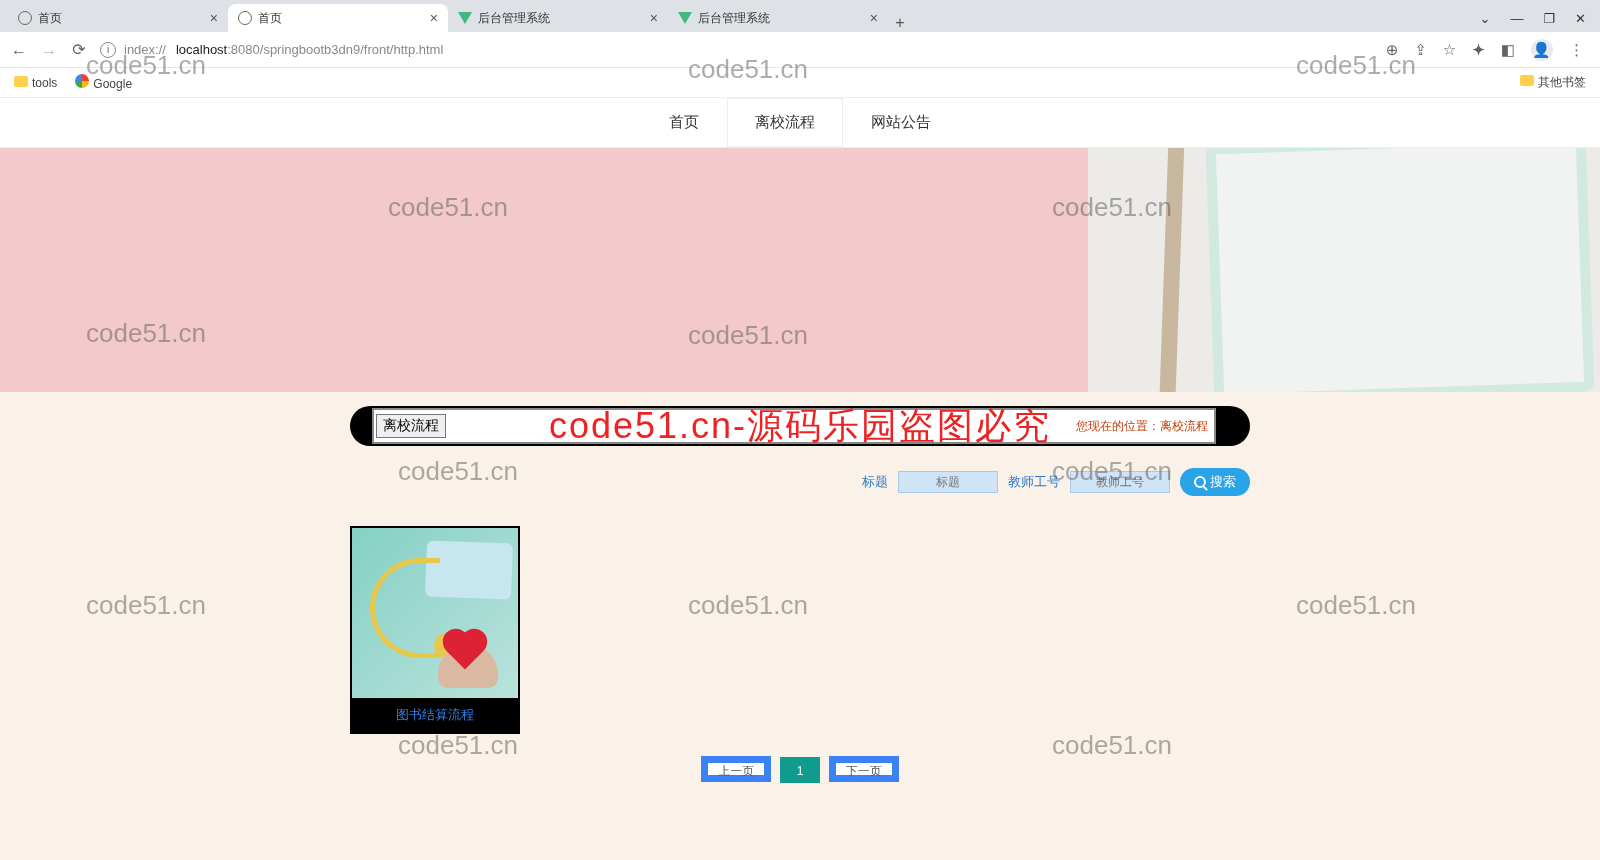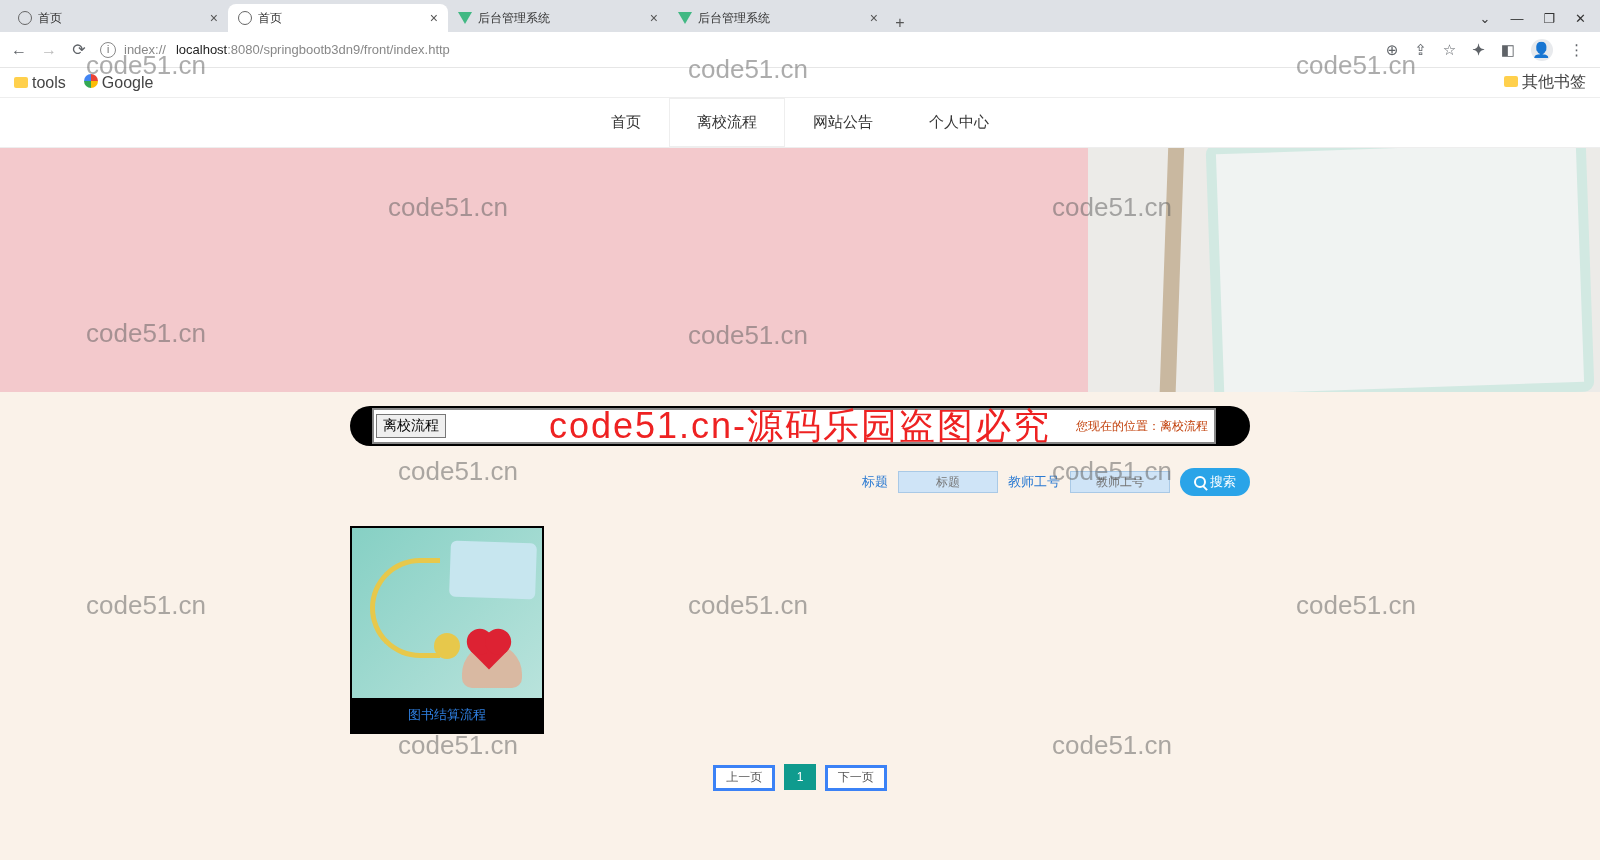--- a/index.html
+++ b/index.html
@@ -21,21 +21,21 @@
   .addrbar { height: 36px; background: #fff; display: flex; align-items: center; padding: 0 10px; gap: 12px; border-bottom: 1px solid #e6e6e6; }
   .navbtn { color: #5f6368; font-size: 16px; cursor: pointer; width: 18px; text-align: center; }
   .urlbox { flex: 1; display: flex; align-items: center; gap: 8px; font-size: 13px; color: #555; }
   .urlbox .info { width: 16px; height: 16px; border: 1px solid #888; border-radius: 50%; display: inline-flex; align-items: center; justify-content: center; font-size: 10px; color: #666; }
   .urlbox .url { color: #888; }
   .urlbox .url .host { color: #222; margin-left: 10px; }
   .right-icons { display: flex; gap: 16px; align-items: center; color: #5f6368; padding-right: 6px; }
   .right-icons span { font-size: 15px; cursor: pointer; }
   .avatar-dot { width: 22px; height: 22px; background: #e8eaed; border-radius: 50%; display: flex; align-items: center; justify-content: center; }
 
-  .bmbar { height: 30px; background: #fff; display: flex; align-items: center; padding: 0 14px; gap: 18px; font-size: 16px; color: #444; border-bottom: 1px solid #eee; }
+  .bmbar { height: 30px; background: #fff; display: flex; align-items: center; padding: 0 14px; gap: 18px; font-size: 12px; color: #444; border-bottom: 1px solid #eee; }
   .bmbar .folder { width: 14px; height: 11px; background: #ffd04c; border-radius: 2px; display: inline-block; margin-right: 4px; }
   .bmbar .gico { width: 14px; height: 14px; display: inline-block; border-radius: 50%; background: conic-gradient(#ea4335 0 90deg,#fbbc05 90deg 180deg,#34a853 180deg 270deg,#4285f4 270deg 360deg); margin-right: 4px; }
   .bmbar .right { margin-left: auto; }
 
   
   .navmenu { height: 50px; background: #fff; display: flex; justify-content: center; align-items: stretch; border-bottom: 1px solid #eee; }
   .navmenu a { display: flex; align-items: center; padding: 0 28px; font-size: 15px; color: #333; text-decoration: none; cursor: pointer; }
   .navmenu a.active { background: #fff; box-shadow: 0 0 0 1px #eee inset; }
 
   .banner { height: 244px; background: linear-gradient(90deg,#f3c9cc 0%,#f3c9cc 68%,#ecebe8 68%,#ecebe8 100%); position: relative; overflow: hidden; }
@@ -50,33 +50,33 @@
   .title-band .bc { margin-left: auto; font-size: 12px; color: #c2410c; }
 
   .searchrow { width: 900px; margin: 36px auto 0; display: flex; justify-content: flex-end; align-items: center; gap: 10px; font-size: 13px; }
   .searchrow .lbl { color: #2a7ad2; }
   .searchrow input { width: 100px; height: 22px; background: #cfe4f7; border: 1px solid #a9c9e6; text-align: center; font-size: 12px; color: #888; }
   .btn-search { background: #2aa4e8; color: #fff; border: none; border-radius: 14px; height: 28px; padding: 0 14px; display: inline-flex; align-items: center; gap: 4px; font-size: 13px; cursor: pointer; }
   .btn-search .mag { width: 12px; height: 12px; border: 2px solid #fff; border-radius: 50%; position: relative; display: inline-block; }
   .btn-search .mag::after { content: ""; position: absolute; width: 6px; height: 2px; background: #fff; bottom: -3px; right: -4px; transform: rotate(45deg); }
 
   .grid { width: 900px; margin: 30px auto 0; }
-  .card { width: 194px; border: 2px solid #000; background: #fff; }
+  .card { width: 170px; border: 2px solid #000; background: #fff; }
   .card .thumb { height: 170px; background: linear-gradient(135deg,#86d0c4 0%,#b9e3dc 100%); position: relative; }
   .mask { position:absolute; right:6px; top:14px; width:86px; height:56px; background:#c7e6ef; border-radius:6px; transform: rotate(2deg); }
   .steth { position:absolute; left:18px; top:30px; width:70px; height:100px; border:5px solid #e7c84b; border-right:none; border-radius:50px 0 0 50px; }
   .steth::after { content:""; position:absolute; right:-20px; bottom:-6px; width:26px; height:26px; background:#e7c84b; border-radius:50%; }
   .hand { position:absolute; right:20px; bottom:10px; width:60px; height:44px; background:#d9b9a2; border-radius:30px 30px 10px 10px; }
   .heart { position:absolute; right:40px; bottom:34px; width:26px; height:26px; background:#d23; transform: rotate(45deg); }
   .heart::before,.heart::after{content:"";position:absolute;width:26px;height:26px;background:#d23;border-radius:50%;}
   .heart::before{left:-13px;} .heart::after{top:-13px;}
   .card .cap { background: #000; color: #2e7fe0; text-align: center; padding: 8px 0; font-size: 13px; }
 
   .pager { width: 900px; margin: 14px auto 0; text-align: center; }
-  .pager button { height: 26px; padding: 0 10px; margin: 16px 2px; border: 3px solid #3b82f6; background: #fff; font-size: 12px; color: #555; cursor: pointer; }
+  .pager button { height: 26px; padding: 0 10px; margin: 8px 2px; border: 7px solid #3b82f6; background: #fff; font-size: 12px; color: #555; cursor: pointer; }
   .pager button.active { background: #0f9b8e; color: #fff; border-color: #0f9b8e; }
 
   
   .wm { position: absolute; color: rgba(90,90,90,0.5); font-size: 26px; pointer-events: none; font-family: Liberation Sans, sans-serif; z-index: 50; }
   .wm-red { position: absolute; left: 50%; top: 402px; transform: translateX(-50%); color: #e22; font-size: 36px; font-weight: 500; z-index: 60; white-space: nowrap; letter-spacing: 2px; }
 </style>
 </head>
 <body>
 
 <div class="chrome">
@@ -119,21 +119,21 @@
   </div>
 </div>
 
 <div class="addrbar">
   <span class="navbtn">←</span>
   <span class="navbtn" style="color:#bbb;">→</span>
   <span class="navbtn">⟳</span>
   <div class="urlbox">
     <span class="info">i</span>
     <span class="url">
-      <span>index://</span><span class="host">localhost</span><span>:8080/springbootb3dn9/front/index.http</span>
+      <span>index://</span><span class="host">localhost</span><span>:8080/springbootb3dn9/front/http.html</span>
     </span>
   </div>
   <div class="right-icons">
     <span>⊕</span>
     <span>⇪</span>
     <span>☆</span>
     <span style="font-weight:bold;">✦</span>
     <span>◧</span>
     <span class="avatar-dot">👤</span>
     <span>⋮</span>
@@ -143,21 +143,20 @@
 <div class="bmbar">
   <span><span class="folder"></span><span>tools</span></span>
   <span><span class="gico"></span><span>Google</span></span>
   <span class="right"><span class="folder"></span><span>其他书签</span></span>
 </div>
 
 <div class="navmenu" id="navmenu">
     <a>首页</a>
     <a class="active">离校流程</a>
     <a>网站公告</a>
-    <a>个人中心</a>
   </div>
 
 <div class="banner">
   <div class="pen"></div>
   <div class="notebook"></div>
 </div>
 
 <div class="page-body">
   <div class="title-band">
     <div class="inner">

